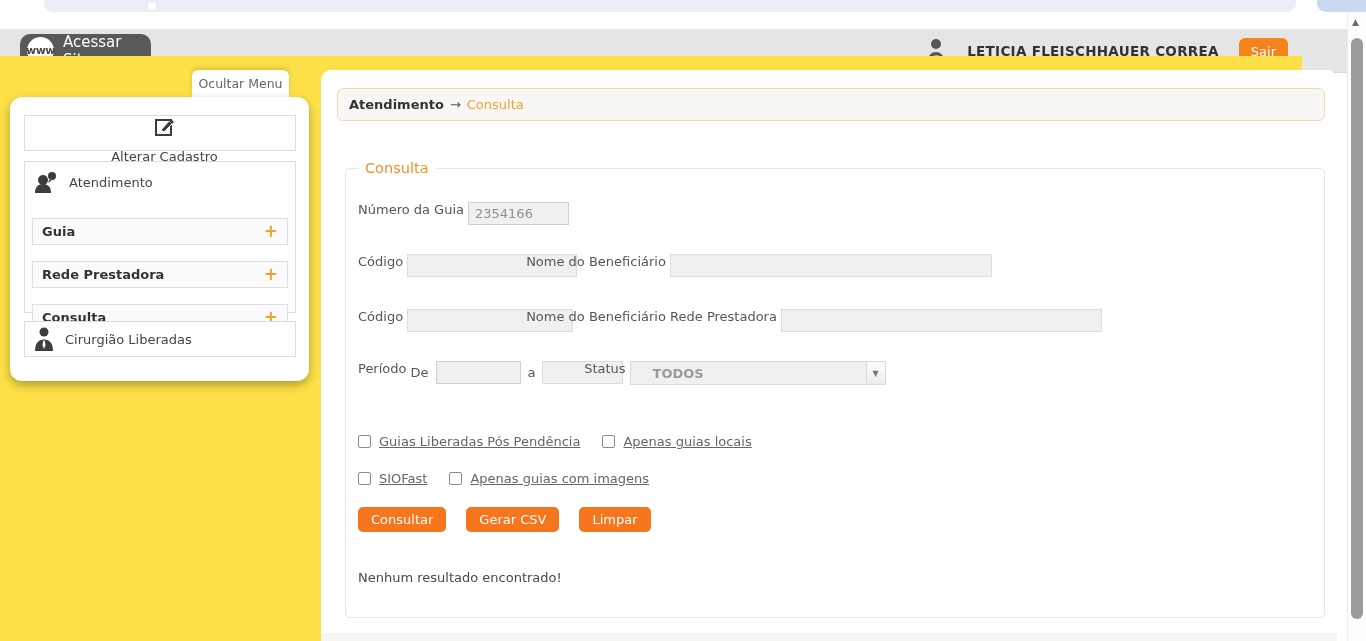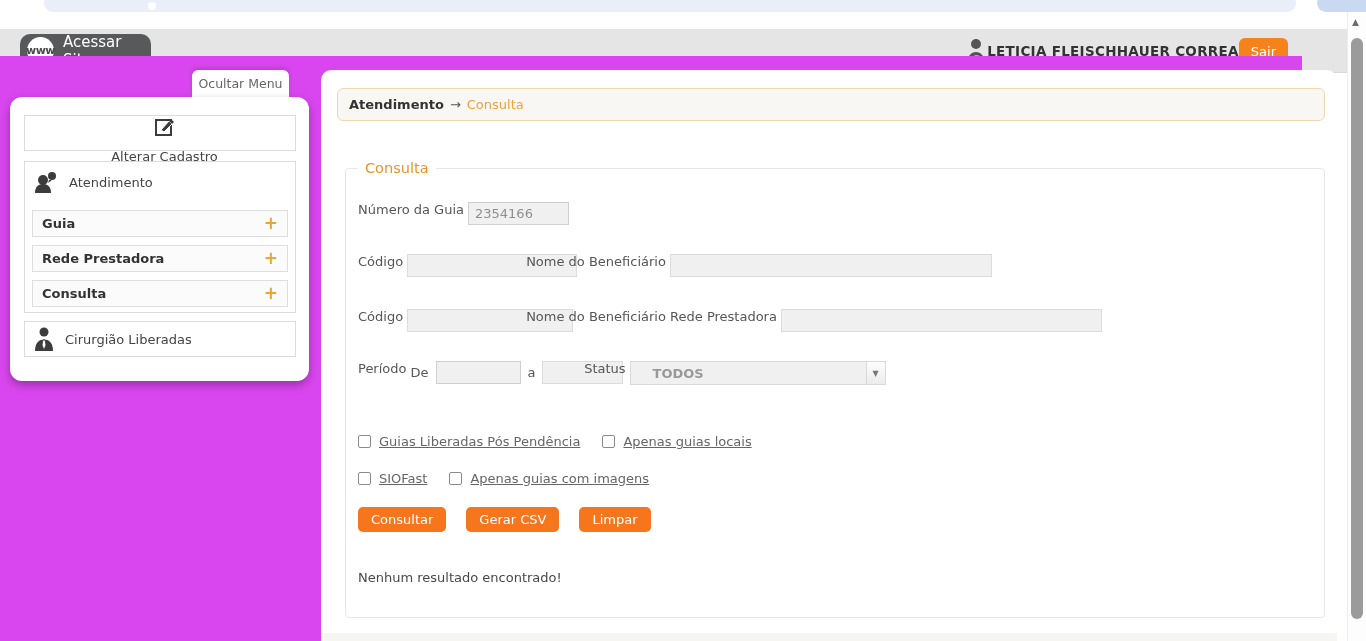--- a/index.html
+++ b/index.html
@@ -10,35 +10,35 @@
   .browser-strip { position:absolute; top:0; left:0; width:1366px; height:12px; background:#fff; }
   .addr-pill { position:absolute; top:-6px; left:44px; width:1252px; height:18px; background:#e9eef9; border-radius:10px; }
   .addr-dot { position:absolute; top:2px; left:148px; width:8px; height:8px; background:#fff; border-radius:50%; }
   .right-pill { position:absolute; top:-6px; left:1317px; width:60px; height:18px; background:#c9d9f2; border-radius:10px; }
 
   
   .header { position:absolute; top:29px; left:0; width:1347px; height:44px; background:#e5e5e5; border-bottom:1px solid #d9d9d9;padding-left:32px; }
   .access-btn { position:absolute; left:20px; top:5px; width:131px; height:33px; background:#58595b; border-radius:10px; display:flex; align-items:center; cursor:pointer; }
   .www-circle { width:27px; height:27px; background:#fff; border-radius:50%; margin-left:7px; display:flex; align-items:center; justify-content:center; font-size:11px; font-weight:bold; color:#4a4a4a; letter-spacing:-0.5px; }
   .access-label { color:#fff; font-size:15px; margin-left:9px; }
-  .user-area { position:absolute; right:59px; top:0; height:44px; display:flex; align-items:center; gap:0; }
+  .user-area { position:absolute; right:59px; top:0; height:44px; display:flex; align-items:center; gap:20px; }
   .user-name { font-weight:bold; font-size:13.5px; color:#333; letter-spacing:.3px; }
   .logout-btn { background:#f6821c; color:#fff; border:none; border-radius:6px; font-size:13px; padding:6px 12px; font-family:inherit; cursor:pointer; }
 
   
-  .app-body { position:absolute; top:56px; left:0; width:1302px; height:585px; background:#d946ef; }
+  .app-body { position:absolute; top:56px; left:0; width:1302px; height:585px; background:#fde047; }
 
   
   .hide-menu-tab { position:absolute; left:192px; top:14px; width:97px; height:27px; background:#fff; border-radius:6px 6px 0 0; display:flex; align-items:center; justify-content:center; color:#666; font-size:12.5px; box-shadow:0 -2px 4px rgba(0,0,0,.15); cursor:pointer; }
   .menu-panel { position:absolute; left:10px; top:41px; width:299px; height:284px; background:#fff; border-radius:12px; box-shadow:0 4px 10px rgba(0,0,0,.3); }
   .menu-item { position:absolute; left:14px; width:272px; height:36px; border:1px solid #dcdcdc; display:flex; align-items:center; gap:11px; padding-left:9px; color:#444; cursor:pointer; background:#fff; }
   .menu-item-1 { top:18px;flex-direction:column; }
   .menu-group { position:absolute; left:14px; top:64px; width:272px; height:152px; border:1px solid #dcdcdc; }
   .group-header { height:40px; display:flex; align-items:center; gap:11px; padding-left:9px; color:#444; }
-  .accordion-row { margin:8px 7px 7px 7px; height:27px; background:#fbfbfb; border:1px solid #dedede; display:flex; align-items:center; justify-content:space-between; padding:0 9px; cursor:pointer; }
+  .accordion-row { margin:16px 7px 7px 7px; height:27px; background:#fbfbfb; border:1px solid #dedede; display:flex; align-items:center; justify-content:space-between; padding:0 9px; cursor:pointer; }
   .accordion-row b { color:#333; font-size:13px; }
   .plus { color:#eea42f; font-size:17px; font-weight:bold; line-height:1; }
   .menu-item-footer { top:224px; height:36px; }
 
   
   .main-panel { position:absolute; left:321px; top:14px; width:1016px; height:571px; background:#fff; border-radius:10px 10px 0 0; }
   .breadcrumb { position:absolute; left:16px; top:18px; width:988px; height:33px; background:#f8f7f4; border:1px solid #eed9ae; border-radius:6px; display:flex; align-items:center; gap:6px; padding-left:11px; }
   .breadcrumb .section { font-weight:bold; color:#333; }
   .breadcrumb .arrow { color:#555; }
   .breadcrumb .current { color:#efa23b; }

